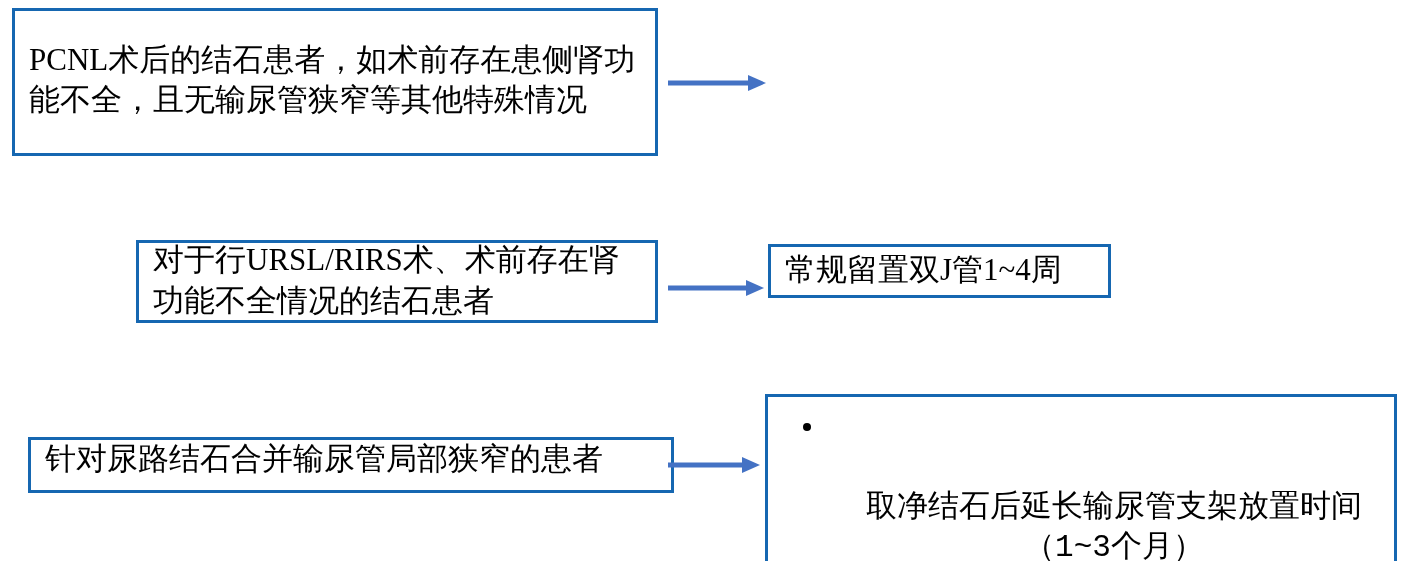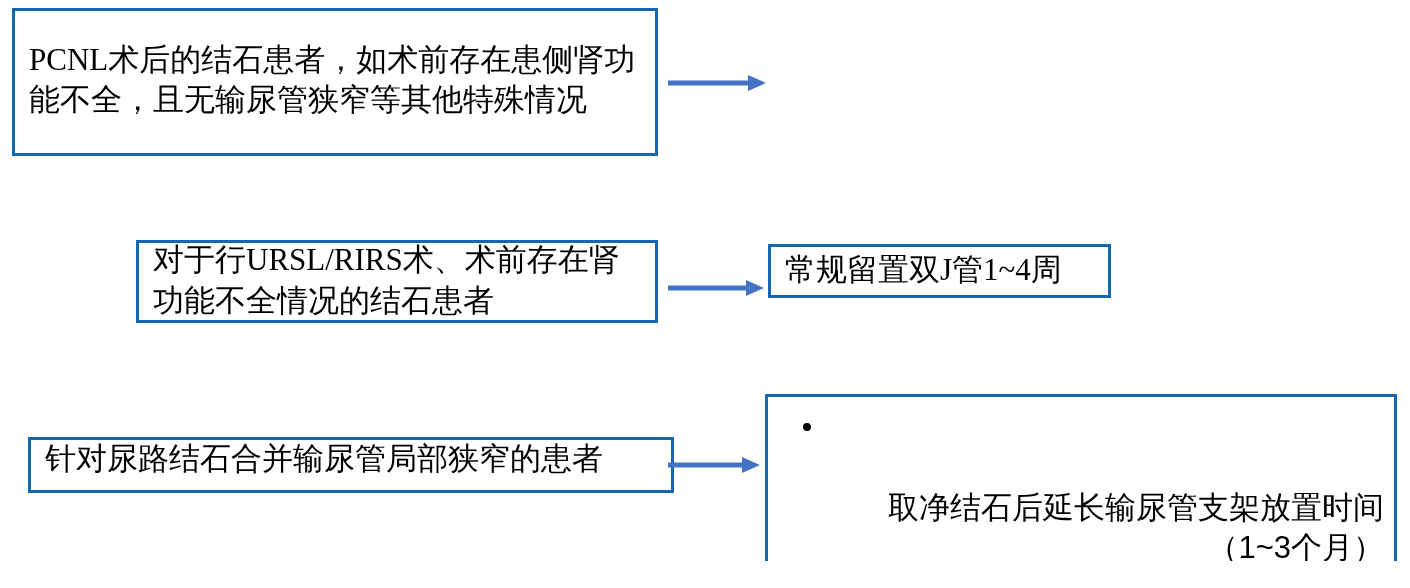--- a/index.html
+++ b/index.html
@@ -58,25 +58,25 @@
     margin: 0;
     padding: 0;
     list-style: none;
     width: 100%;
   }
   ul.bullets li {
     position: relative;
     padding-left: 62px;
     margin: 0 0 2px 0;
     color: #000000;
-    font-family: Liberation Sans, sans-serif;
+    font-family: Liberation Mono, monospace;
     font-size: 31px;
     line-height: 1.30;
     white-space: pre-line;
-    text-align: right;
+    text-align: center;
   }
   ul.bullets li .bullet-dot {
     position: absolute;
     left: 21px;
     top: 0.52em;
     width: 8px;
     height: 8px;
     background: #000000;
     border-radius: 50%;
   }

